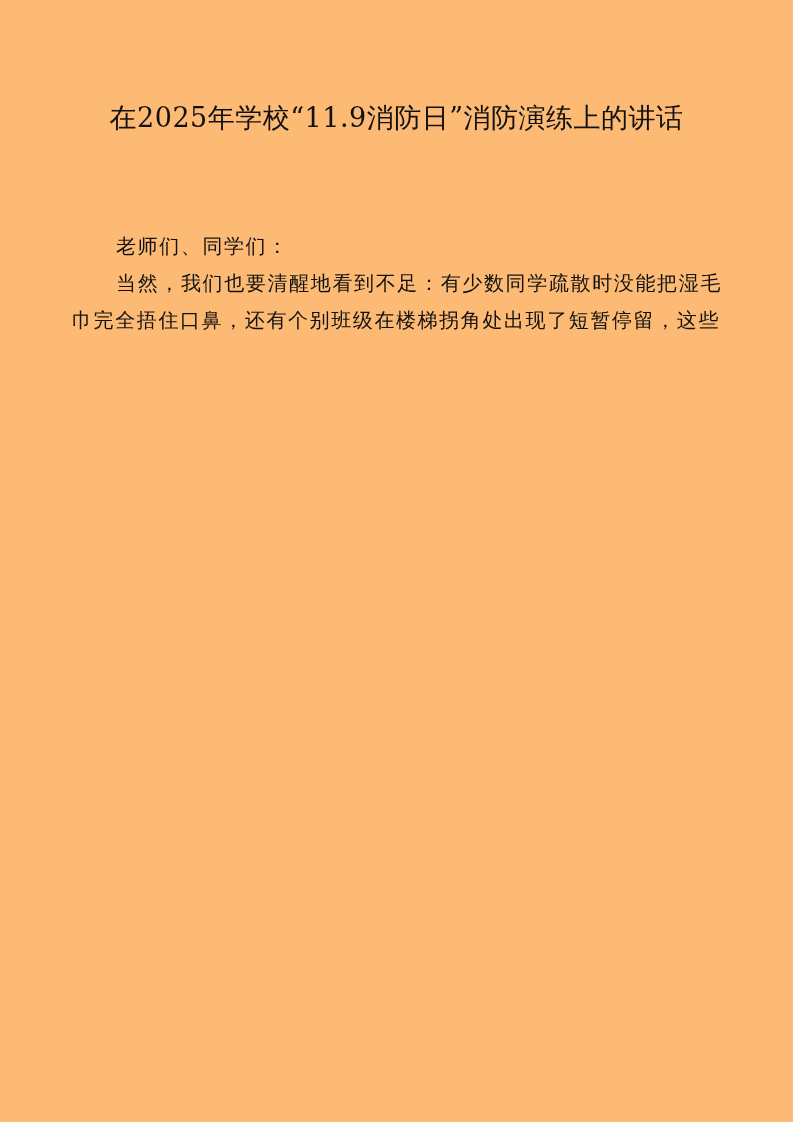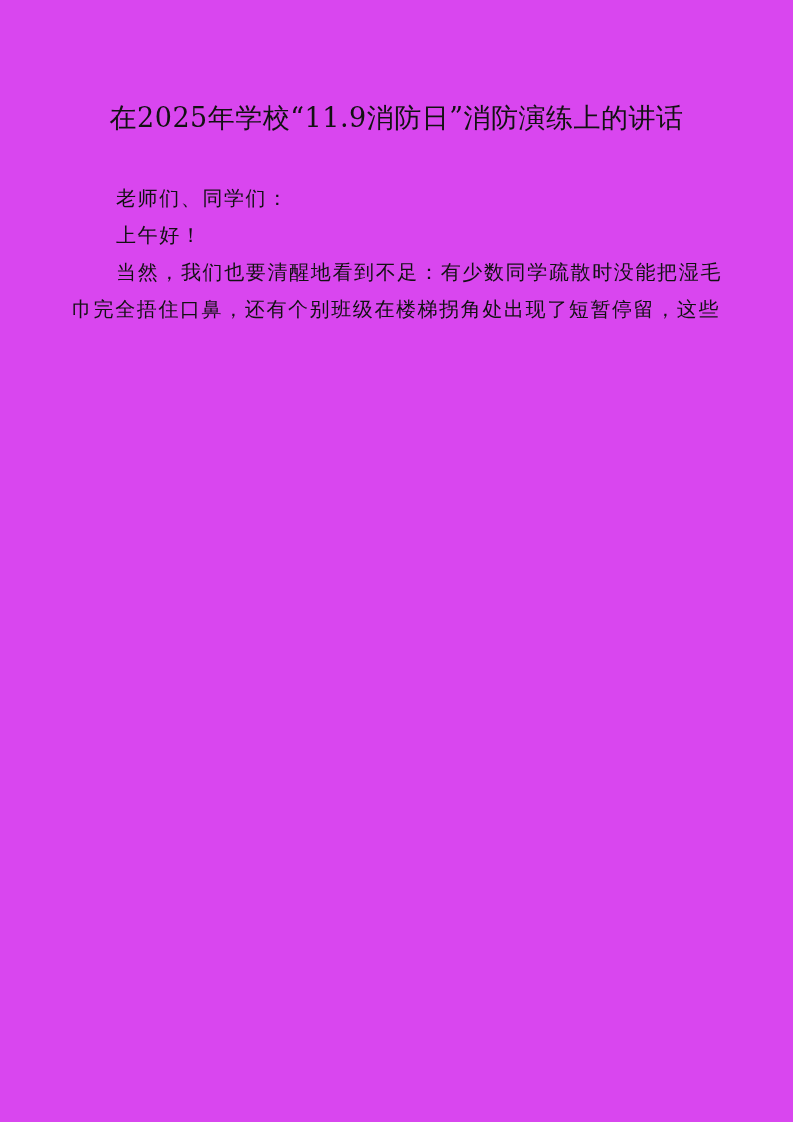--- a/index.html
+++ b/index.html
@@ -1,28 +1,27 @@
 <!DOCTYPE html>
 <html><head>
 <meta charset="utf-8">
 <style>
   html, body { margin: 0; padding: 0; background: #ffffff; }
   body { width: 793px; height: 1122px; position: relative; overflow: hidden;
          font-family: "DejaVu Serif", "Liberation Serif", serif; color: #111; }
-  .page { position: absolute; left: 0; top: 0; width: 793px; height: 1122px; background: #d946ef; }
+  .page { position: absolute; left: 0; top: 0; width: 793px; height: 1122px; background: #fdba74; }
   .title { position: absolute; left: 0; width: 793px; top: 98px; text-align: center;
            font-size: 27px; line-height: 40px; color: #111; letter-spacing: 0.5px; }
   .body { position: absolute; left: 72px; width: 650px; top: 180px; }
   .para { font-size: 20px; line-height: 37px; margin: 0; text-align: justify;
           text-indent: 44px; letter-spacing: 1.6px; }
-  .para.salute { margin-bottom: 0; }
+  .para.salute { margin-bottom: 0; margin-top: 48px; }
 </style>
 </head>
 <body>
 
 <div class="page">
   <div class="title">在2025年学校“11.9消防日”消防演练上的讲话</div>
   <div class="body">
     <p class="para salute">老师们、同学们：</p>
-    <p class="para salute">上午好！</p>
     <p class="para">当然，我们也要清醒地看到不足：有少数同学疏散时没能把湿毛巾完全捂住口鼻，还有个别班级在楼梯拐角处出现了短暂停留，这些</p>
   </div>
 </div>
 
 </body></html>

